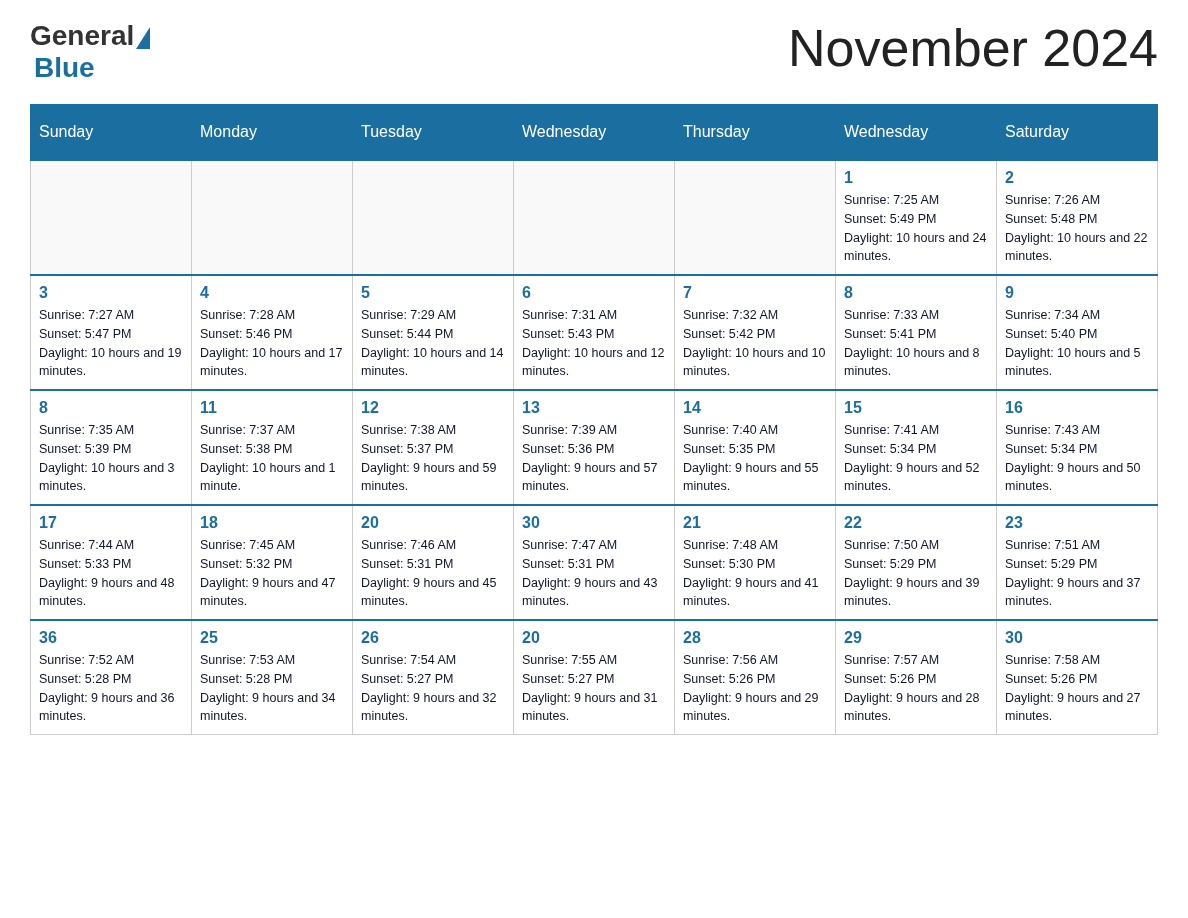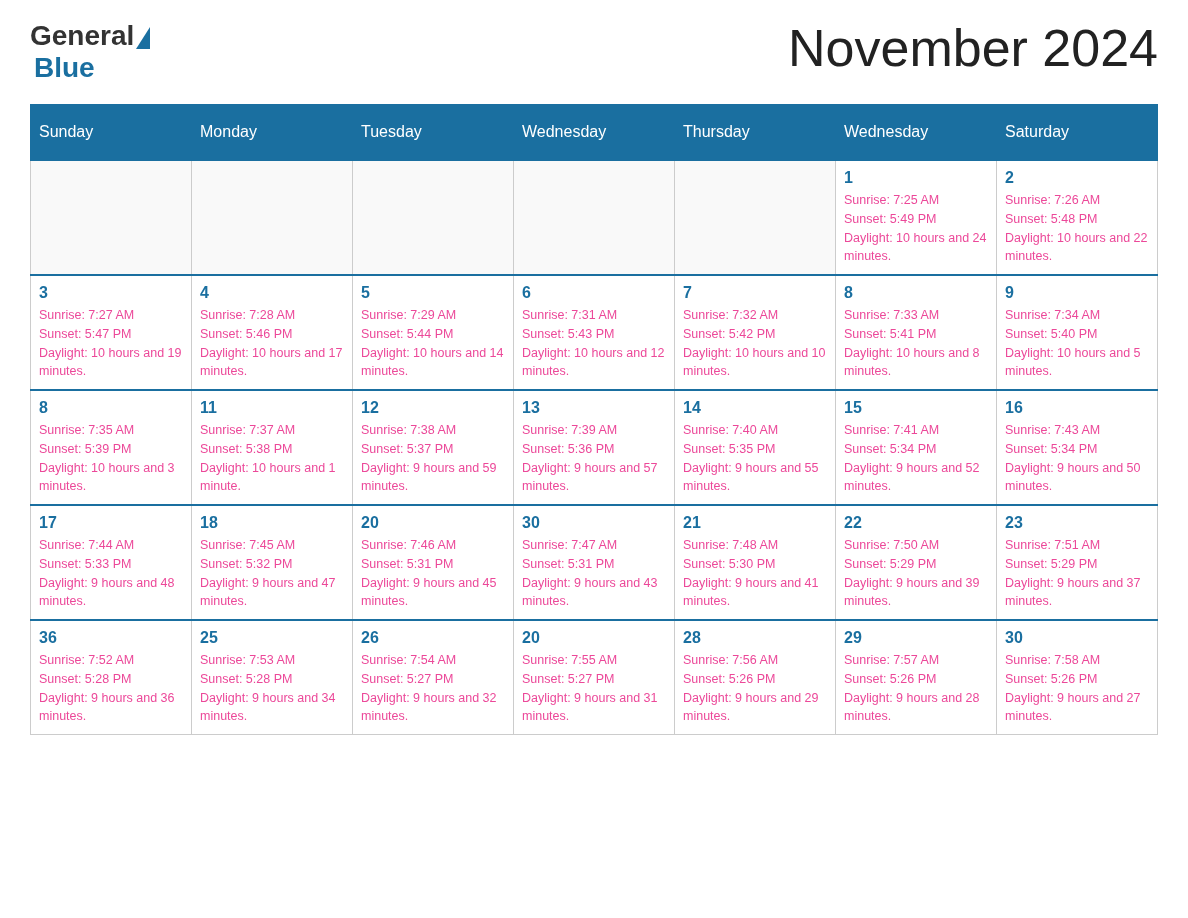--- a/index.html
+++ b/index.html
@@ -86,21 +86,21 @@
     }
     .day-number {
       font-size: 16px;
       color: #1a6fa0;
       font-weight: bold;
       display: block;
       margin-bottom: 4px;
     }
     .day-info {
       font-size: 12.5px;
-      color: #ec4899;
+      color: #0f172a;
       line-height: 1.5;
     }
     tr:first-child td {
       border-top: 2px solid #1a6fa0;
     }
     tbody tr td {
       border-top: 2px solid #1a6fa0;
     }
   </style>
 </head>

